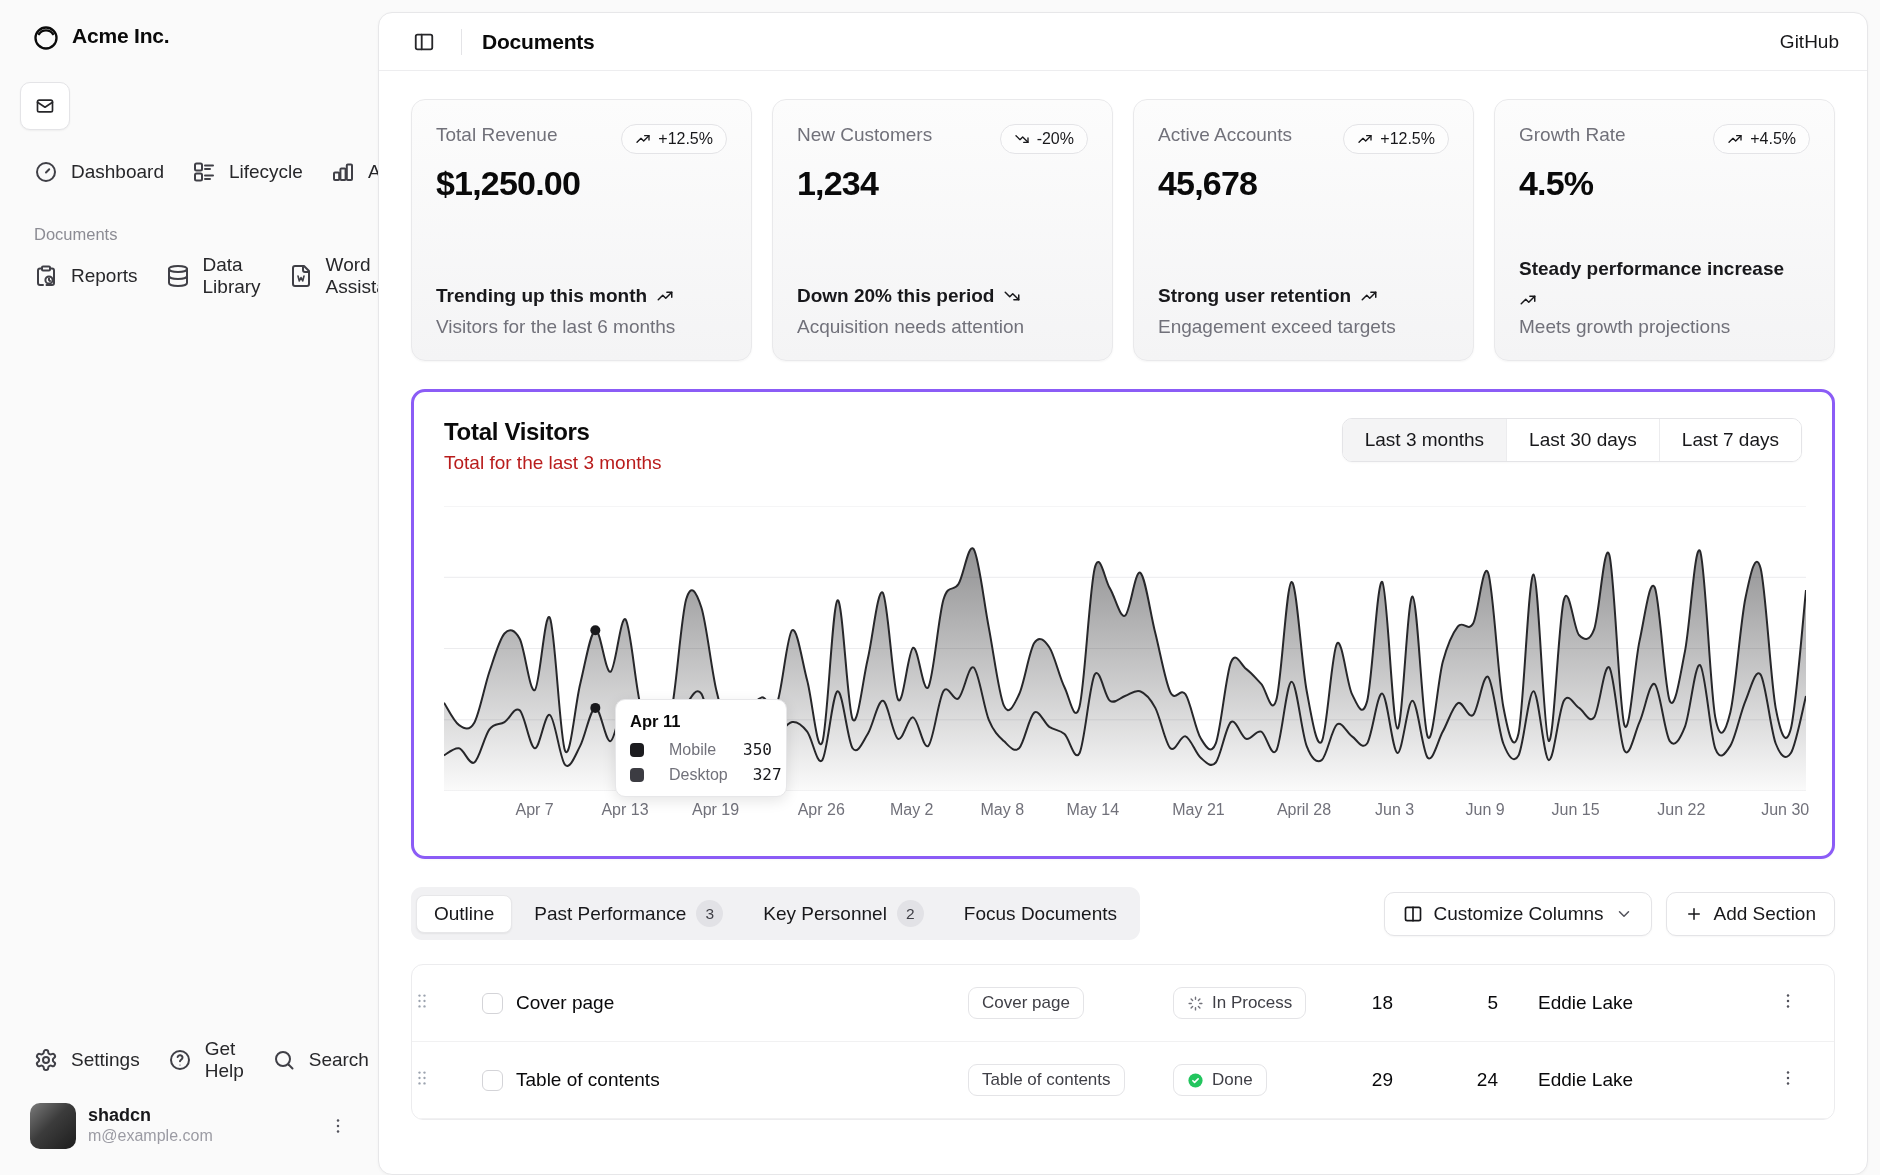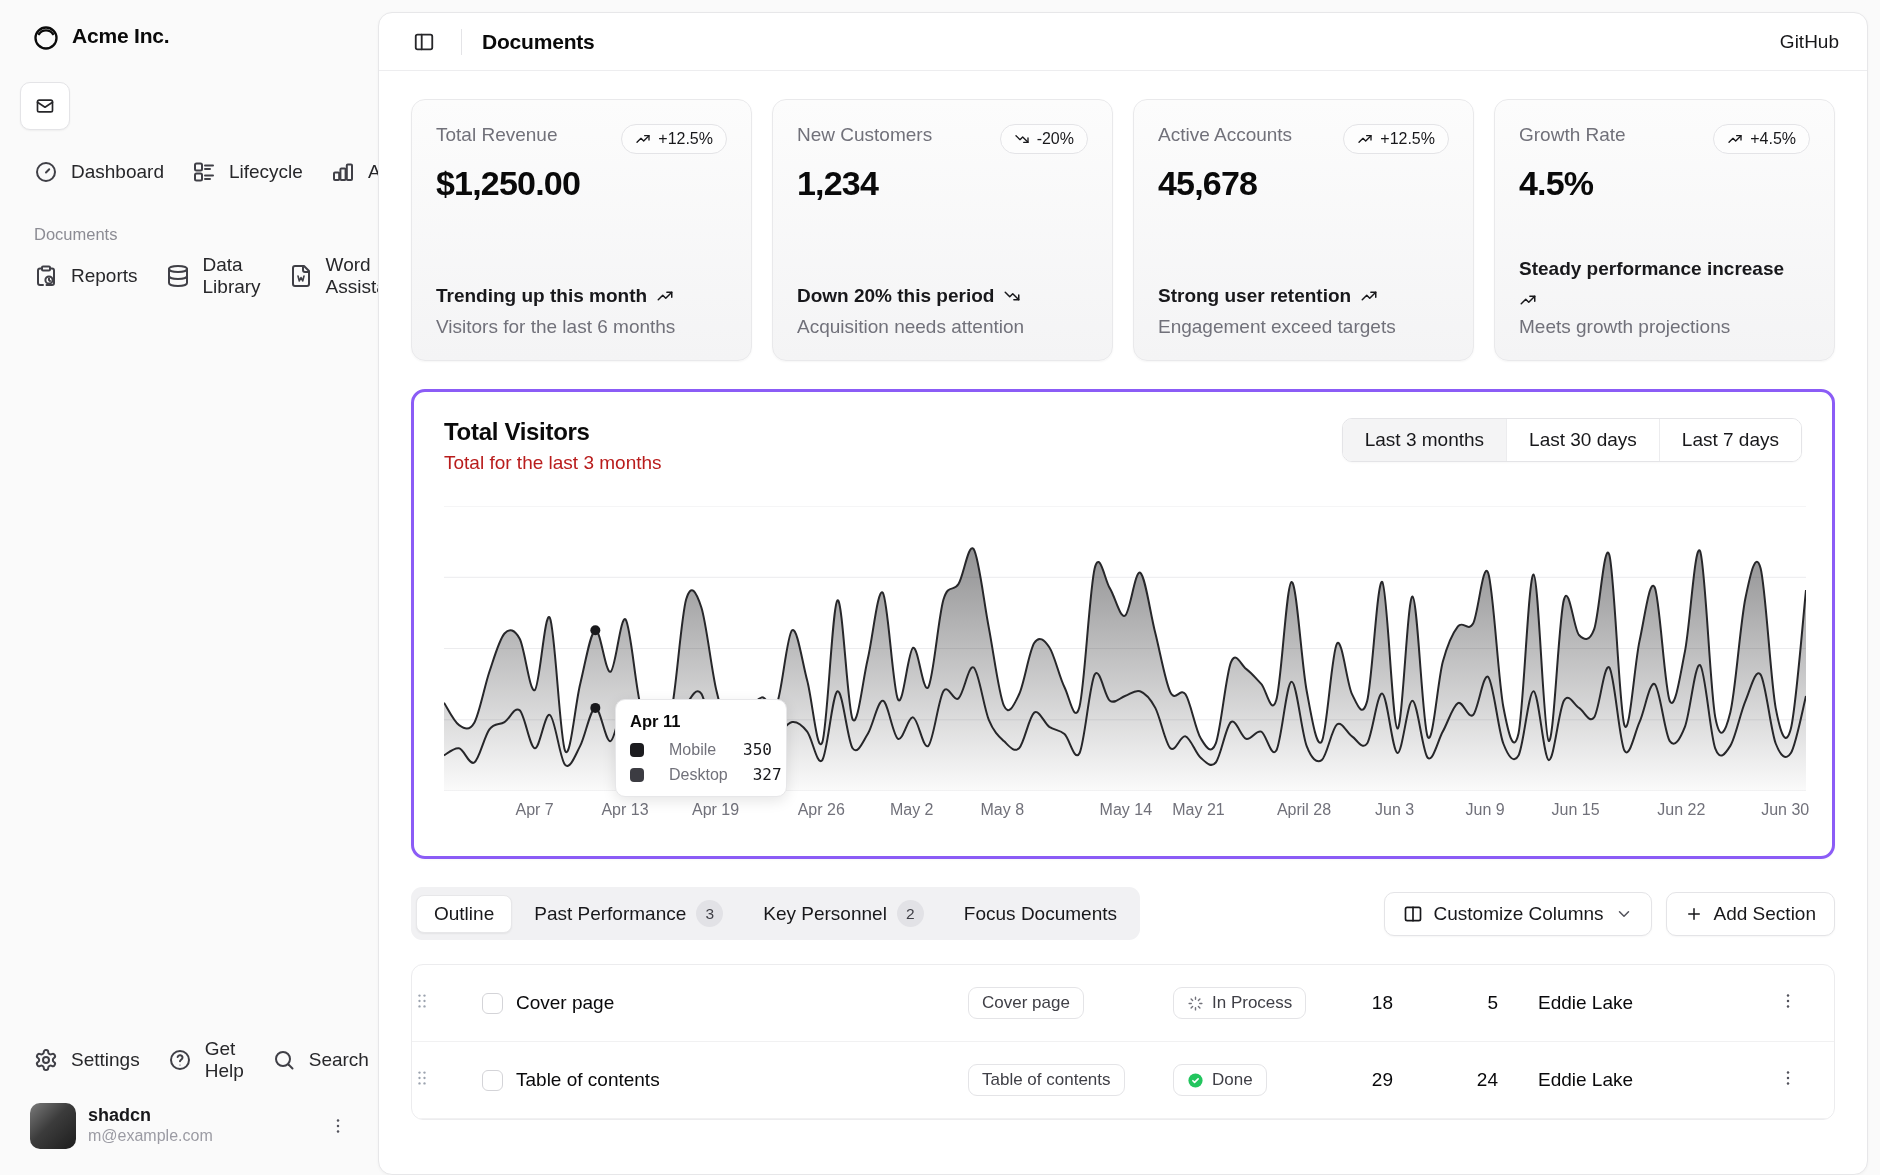--- a/index.html
+++ b/index.html
@@ -421,21 +421,21 @@
       <path d="M0.0 196.7 C2.5 200.4 10.1 215.8 15.1 219.2 C20.2 222.6 25.2 225.7 30.3 216.8 C35.3 207.9 40.4 180.7 45.4 165.8 C50.4 150.9 55.5 133.0 60.5 127.5 C65.6 122.0 70.6 123.3 75.7 132.8 C80.7 142.2 85.8 187.5 90.8 184.1 C95.8 180.6 100.9 101.7 105.9 111.9 C111.0 122.0 116.0 233.9 121.1 244.9 C126.1 255.9 131.2 198.0 136.2 177.9 C141.2 157.8 146.3 126.2 151.3 124.2 C156.4 122.2 161.4 167.6 166.5 165.8 C171.5 164.0 176.6 107.8 181.6 113.5 C186.6 119.3 191.7 183.1 196.7 200.2 C201.8 217.3 206.8 215.0 211.9 216.1 C216.9 217.3 222.0 227.5 227.0 207.1 C232.0 186.7 237.1 111.2 242.1 93.6 C247.2 75.9 252.2 86.0 257.3 101.2 C262.3 116.3 267.4 163.4 272.4 184.5 C277.4 205.7 282.5 224.8 287.5 228.2 C292.6 231.6 297.6 211.1 302.7 205.0 C307.7 198.8 312.8 192.7 317.8 191.4 C322.8 190.2 327.9 208.8 332.9 197.6 C338.0 186.4 343.0 128.1 348.1 124.2 C353.1 120.4 358.2 155.9 363.2 174.6 C368.2 193.2 373.3 249.7 378.3 236.3 C383.4 222.9 388.4 98.1 393.5 94.3 C398.5 90.4 403.6 203.5 408.6 213.3 C413.6 223.1 418.7 174.2 423.7 153.2 C428.8 132.1 433.8 80.2 438.9 86.9 C443.9 93.7 449.0 184.4 454.0 193.6 C459.0 202.7 464.1 143.8 469.1 141.8 C474.2 139.7 479.2 189.2 484.3 181.2 C489.3 173.2 494.4 111.0 499.4 93.8 C504.4 76.6 509.5 86.6 514.5 78.1 C519.6 69.7 524.6 36.0 529.7 43.2 C534.7 50.5 539.8 95.5 544.8 121.6 C549.8 147.7 554.9 188.6 559.9 199.7 C565.0 210.9 570.0 198.8 575.1 188.3 C580.1 177.9 585.2 144.9 590.2 137.0 C595.2 129.2 600.3 133.9 605.3 141.3 C610.4 148.7 615.4 171.4 620.5 181.2 C625.5 191.0 630.6 220.0 635.6 200.2 C640.6 180.4 645.7 81.9 650.7 62.2 C655.8 42.6 660.8 74.5 665.9 82.4 C670.9 90.3 676.0 112.3 681.0 109.7 C686.0 107.1 691.1 63.8 696.1 66.7 C701.2 69.6 706.2 107.1 711.3 127.1 C716.3 147.0 721.4 176.2 726.4 186.4 C731.4 196.7 736.5 180.7 741.5 188.3 C746.6 196.0 751.6 224.1 756.7 232.3 C761.7 240.4 766.8 249.9 771.8 237.3 C776.8 224.6 781.9 168.7 786.9 156.3 C792.0 143.9 797.0 159.3 802.1 162.9 C807.1 166.5 812.2 172.7 817.2 177.9 C822.2 183.1 827.3 211.0 832.3 194.0 C837.4 177.1 842.4 77.6 847.5 76.0 C852.5 74.4 857.6 157.9 862.6 184.5 C867.6 211.1 872.7 243.4 877.7 235.6 C882.8 227.8 887.8 145.7 892.9 137.7 C897.9 129.8 903.0 178.5 908.0 188.1 C913.0 197.7 918.1 213.9 923.1 195.2 C928.2 176.5 933.2 71.4 938.3 76.0 C943.3 80.6 948.4 220.1 953.4 222.5 C958.4 225.0 963.5 89.1 968.5 90.5 C973.6 91.9 978.6 220.0 983.7 230.8 C988.7 241.7 993.8 174.2 998.8 155.8 C1003.8 137.4 1008.9 126.8 1013.9 120.4 C1019.0 114.0 1024.0 126.5 1029.1 117.6 C1034.1 108.7 1039.2 53.1 1044.2 67.0 C1049.2 80.8 1054.3 173.9 1059.3 200.7 C1064.4 227.4 1069.4 249.6 1074.5 227.5 C1079.5 205.5 1084.6 67.2 1089.6 68.4 C1094.6 69.6 1099.7 230.7 1104.7 234.9 C1109.8 239.1 1114.8 111.2 1119.9 93.6 C1124.9 75.9 1130.0 124.0 1135.0 129.0 C1140.0 133.9 1145.1 136.6 1150.1 123.3 C1155.2 109.9 1160.2 32.7 1165.3 48.7 C1170.3 64.7 1175.4 204.8 1180.4 219.2 C1185.4 233.6 1190.5 158.1 1195.5 135.1 C1200.6 112.1 1205.6 71.3 1210.7 81.2 C1215.7 91.2 1220.8 184.3 1225.8 195.0 C1230.8 205.7 1235.9 170.6 1240.9 145.6 C1246.0 120.6 1251.0 34.2 1256.1 45.1 C1261.1 56.0 1266.2 184.0 1271.2 210.9 C1276.2 237.8 1281.3 226.3 1286.3 206.4 C1291.4 186.5 1296.4 115.7 1301.5 91.7 C1306.5 67.6 1311.6 43.8 1316.6 62.2 C1321.6 80.6 1326.7 175.4 1331.7 202.1 C1336.8 228.8 1341.8 242.2 1346.9 222.5 C1351.9 202.9 1359.5 107.2 1362.0 84.1" fill="none" stroke="#27272a" stroke-width="2"></path>
       <circle cx="151.33333333333331" cy="124.21249999999998" r="5" fill="#18181b"></circle>
       <circle cx="151.33333333333331" cy="201.875" r="5" fill="#18181b"></circle>
     </svg>
             <div class="x-tick" style="left:6.67%;">Apr 7</div>
             <div class="x-tick" style="left:13.33%;">Apr 13</div>
             <div class="x-tick" style="left:20.00%;">Apr 19</div>
             <div class="x-tick" style="left:27.78%;">Apr 26</div>
             <div class="x-tick" style="left:34.44%;">May 2</div>
             <div class="x-tick" style="left:41.11%;">May 8</div>
-            <div class="x-tick" style="left:47.78%;margin-left:33px;">May 14</div>
+            <div class="x-tick" style="left:47.78%;">May 14</div>
             <div class="x-tick" style="left:55.56%;">May 21</div>
             <div class="x-tick" style="left:63.33%;">April 28</div>
             <div class="x-tick" style="left:70.00%;">Jun 3</div>
             <div class="x-tick" style="left:76.67%;">Jun 9</div>
             <div class="x-tick" style="left:83.33%;">Jun 15</div>
             <div class="x-tick" style="left:91.11%;">Jun 22</div>
             <div class="x-tick" style="left:100.00%;transform:translateX(-85%);">Jun 30</div>
             <div class="chart-tooltip" style="left:171px; top:193px">
        <div class="tt-date">Apr 11</div>
        <div class="tt-row">

